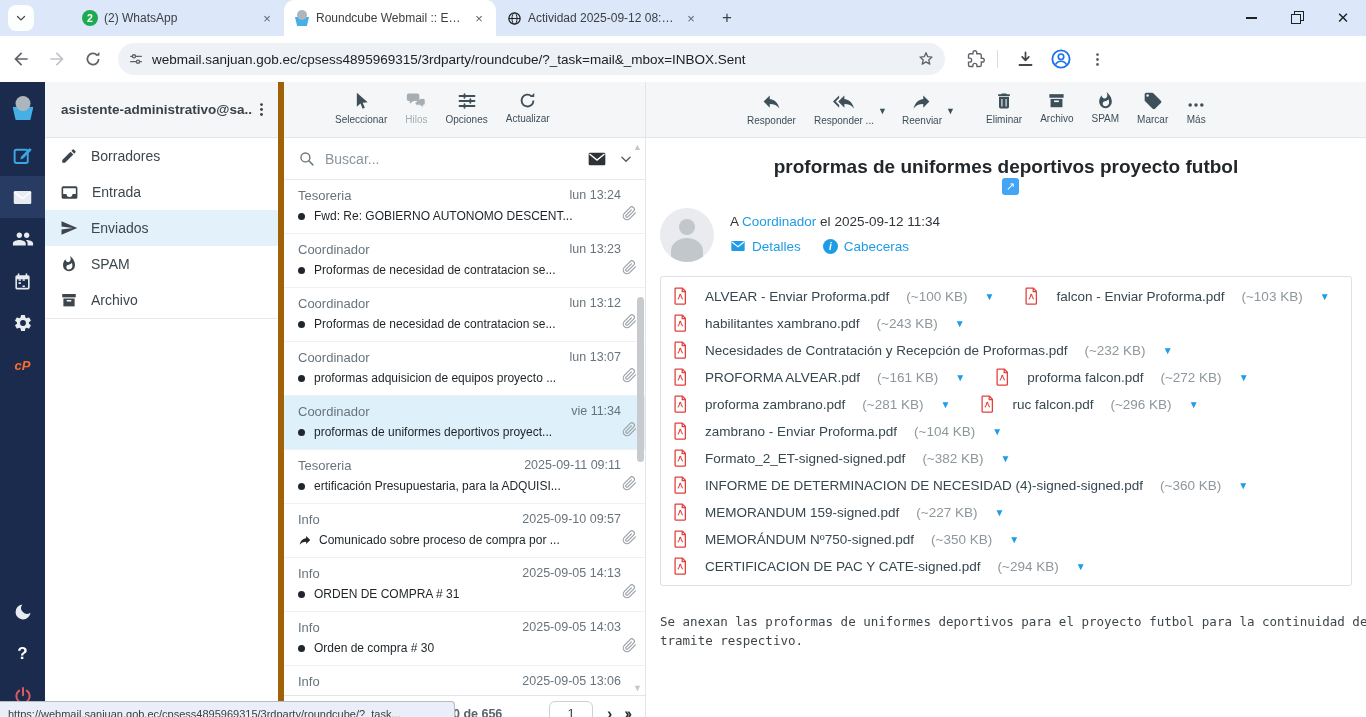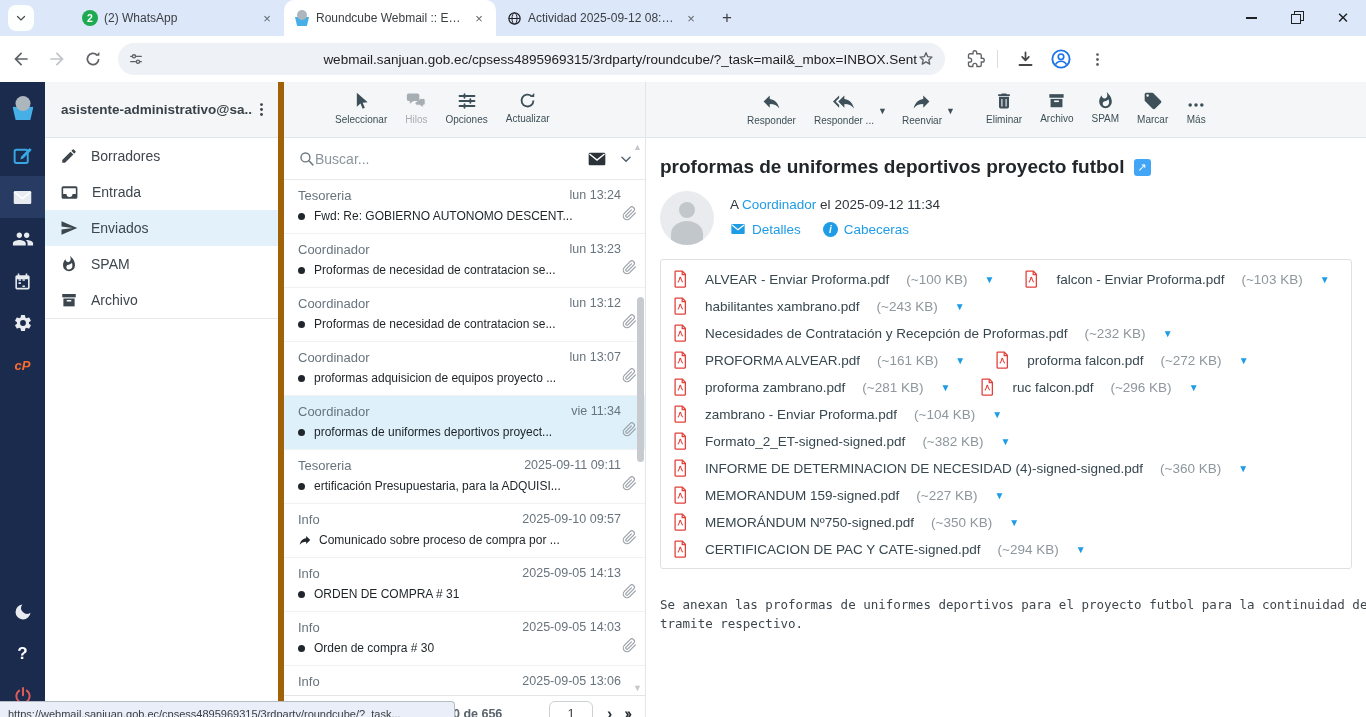--- a/index.html
+++ b/index.html
@@ -20,21 +20,21 @@
   .rc-fav .ball { position:absolute; left:3px; top:0; width:10px; height:10px; border-radius:50%; background:#aeb6bd; }
   .newtab { width:26px; height:26px; margin-left:6px; color:#3c4043; font-size:17px; display:flex; align-items:center; justify-content:center; }
   .wincontrols { margin-left:auto; display:flex; height:36px; }
   .winbtn { width:46px; height:36px; display:flex; align-items:center; justify-content:center; color:#202124; }
   .winbtn .bar { width:11px; height:1.6px; background:#202124; }
   .restore { position:relative; width:10px; height:10px; }
   .restore:before { content:""; position:absolute; left:2px; top:-2px; width:8px; height:8px; border:1.4px solid #202124; }
   .restore:after { content:""; position:absolute; left:-1px; top:1px; width:8px; height:8px; border:1.4px solid #202124; background:#dce7fa; }
   .winbtn.close { font-size:15px; }
 
-  .btoolbar { position:absolute; left:0; top:36px; width:1120px; height:46px; background:#fff; display:flex; align-items:center; box-shadow:0 1px 0 #e8eaed;text-align:right; }
+  .btoolbar { position:absolute; left:0; top:36px; width:1120px; height:46px; background:#fff; display:flex; align-items:center; box-shadow:0 1px 0 #e8eaed; }
   .navic { width:30px; height:30px; display:flex; align-items:center; justify-content:center; color:#5f6368; margin-left:6px; border-radius:50%; }
   .navic.disabled { color:#c0c4c9; }
   .omnibox { height:32px; background:#eef1f6; border-radius:16px; flex:1; margin:0 10px 0 10px; display:flex; align-items:center; padding:0 10px; }
   .omnibox .url { color:#202124; font-size:13.5px; white-space:nowrap; overflow:hidden; flex:1; margin-left:8px; }
   .rightics { display:flex; align-items:center; margin-right:8px; }
   .vdivider { width:1px; height:18px; background:#dadce0; margin:0 6px; }
 
   
   .app { position:absolute; left:0; top:82px; width:1366px; bottom:0; background:#fff; }
   .navbar { position:absolute; left:0; top:0; width:45px; height:100%; background:#1b2b4d; display:flex; flex-direction:column; align-items:center; }
@@ -53,21 +53,21 @@
   .folder.selected { background:#e3f1fb; }
   .folder svg { margin-right:13px; }
 
   .listcol { position:absolute; left:284px; top:0; width:362px; height:100%; background:#fff; border-right:1px solid #e3e6e9; }
   .ltoolbar { height:56px; background:#f5f6f7; border-bottom:1px solid #e2e6e8; display:flex; align-items:flex-start; padding:7px 0 0 42px; }
   .tbtn { display:flex; flex-direction:column; align-items:center; padding:2px 9px; color:#3d4f58; position:relative; }
   .tbtn .lbl { font-size:10px; margin-top:3px; white-space:nowrap; }
   .tbtn.disabled { color:#a6aeb3; }
   .tbtn .caret { position:absolute; right:-4px; top:17px; font-size:9px; color:#3d4f58; }
   .searchrow { height:42px; display:flex; align-items:center; padding:0 12px 0 14px; border-bottom:1px solid #e7eaec; background:#fff; }
-  .searchrow .ph { color:#8b959c; font-size:14px; flex:1; }
+  .searchrow .ph { color:#8b959c; font-size:14px; margin-left:10px; flex:1; }
   .rows { position:relative; }
   .mrow { height:54px; padding:8px 24px 0 14px; border-bottom:1px solid #f0f1f2; position:relative; }
   .mrow.selected { background:#def0fa; }
   .l1 { display:flex; justify-content:space-between; font-size:13px; color:#68747d; }
   .l1 .mdate { font-size:12.5px; }
   .l2 { display:flex; align-items:center; margin-top:6px; }
   .dot { width:7px; height:7px; border-radius:50%; background:#20262b; margin-right:9px; flex:0 0 7px; }
   .fwdmark { margin-right:7px; flex:0 0 14px; color:#20262b; }
   .subj { font-size:12px; color:#1d2327; white-space:nowrap; overflow:hidden; flex:1; }
   .clip { position:absolute; right:8px; top:26px; color:#9aa1a7; }
@@ -77,21 +77,21 @@
   .listfooter { position:absolute; left:0; right:0; bottom:-14px; height:36px; background:#fff; border-top:1px solid #e3e6e8; display:flex; align-items:center; z-index:3; }
   .count { margin-left:162px; font-size:12.5px; font-weight:bold; color:#5a646c; }
   .pagebox { margin-left:auto; width:44px; height:25px; border:1px solid #ccd1d5; border-radius:6px; display:flex; align-items:center; justify-content:center; font-size:13px; color:#3c4248; }
   .pgnext { margin-left:14px; color:#2a3136; font-weight:bold; font-size:16px; }
   .pglast { margin:0 16px 0 12px; color:#2a3136; font-weight:bold; font-size:16px; letter-spacing:-3px; }
 
   .msgcol { position:absolute; left:646px; top:0; right:0; height:100%; background:#fff; }
   .mtoolbar { height:56px; background:#f5f6f7; border-bottom:1px solid #e2e6e8; display:flex; align-items:flex-start; padding:7px 0 0 92px; }
   .gap-l { margin-left:26px; }
   .mcontent { padding:18px 14px 0 14px; }
-  .subjline { display:flex; align-items:center; }
+  .subjline { display:flex; align-items:center;flex-direction:column; }
   .subject-h { font-size:19px; font-weight:bold; color:#22272b; }
   .extlink { width:17px; height:17px; border-radius:3px; background:#42a5f5; color:#fff; font-size:11px; display:flex; align-items:center; justify-content:center; margin-left:9px; }
   .fromrow { display:flex; margin-top:13px; }
   .avatar { width:54px; height:54px; border-radius:50%; background:#e9ebee; position:relative; overflow:hidden; flex:0 0 54px; }
   .avatar:before { content:""; position:absolute; left:19px; top:11px; width:16px; height:16px; border-radius:50%; background:#c2c7cc; }
   .avatar:after { content:""; position:absolute; left:11px; top:30px; width:32px; height:26px; border-radius:50% 50% 0 0; background:#c2c7cc; }
   .frominfo { margin-left:16px; padding-top:6px; }
   .fline { font-size:13.5px; color:#2f363b; }
   .fline .lnk { color:#1e9ce6; }
   .fline2 { display:flex; align-items:center; margin-top:9px; gap:22px; }

